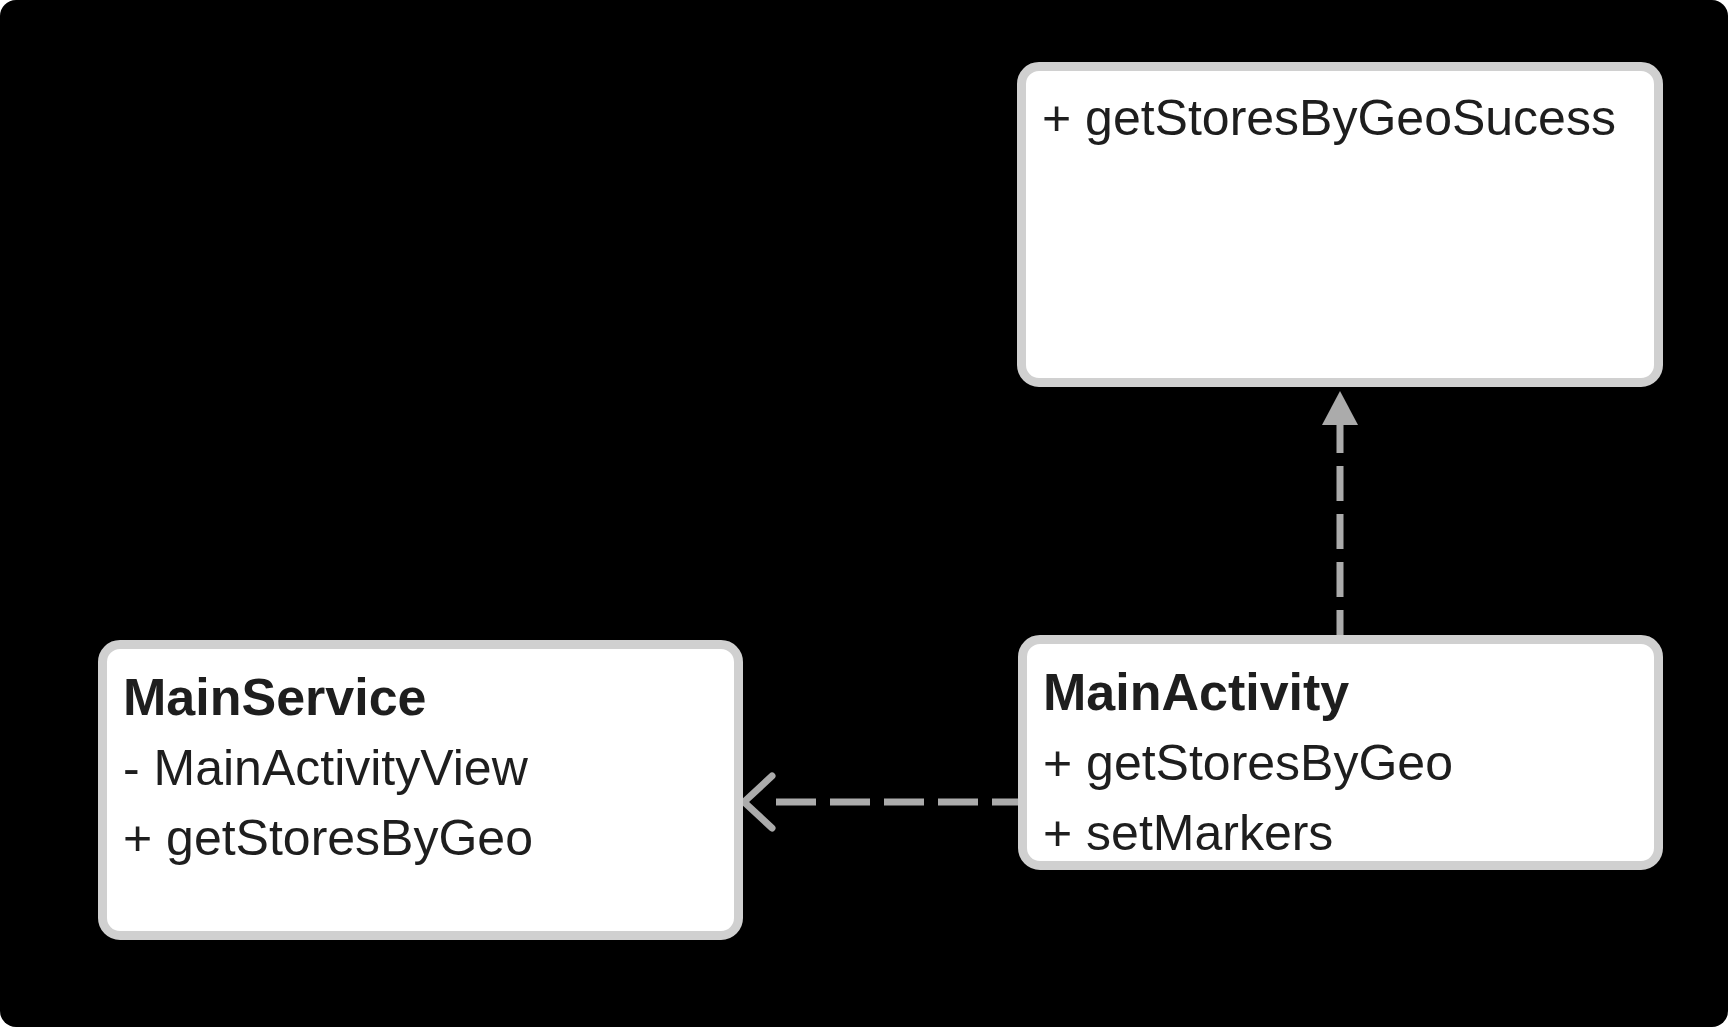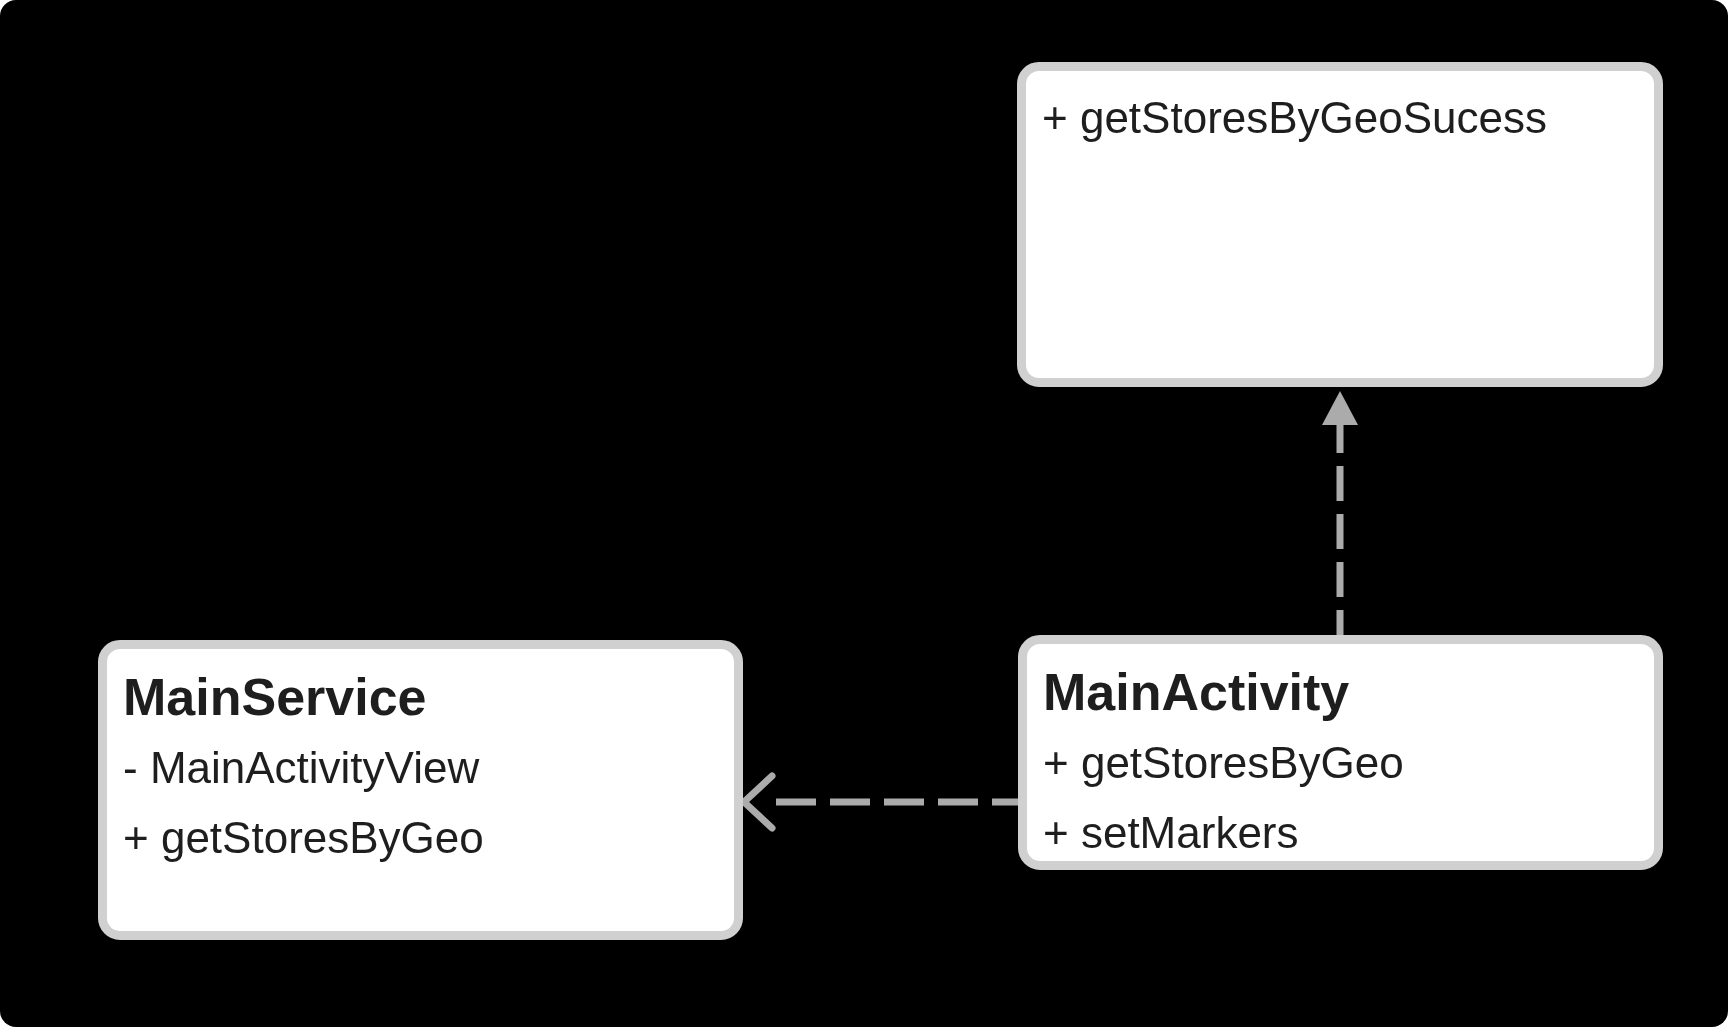--- a/index.html
+++ b/index.html
@@ -31,21 +31,21 @@
     padding: 12px 16px;
     color: var(--text-color, #1e1e1e);
   }
   .class-box .class-title {
     font-size: 52px;
     font-weight: 700;
     line-height: 72px;
     white-space: nowrap;
   }
   .class-box .class-member {
-    font-size: 44px;
+    font-size: 50px;
     font-weight: 400;
     line-height: 70px;
     white-space: nowrap;
   }
   .box-mainactivityview { left: 1017px; top: 62px;  width: 646px; height: 325px; }
   .box-mainservice      { left: 98px;   top: 640px; width: 645px; height: 300px; }
   .box-mainactivity     { left: 1018px; top: 635px; width: 645px; height: 235px; }
 
   .arrows {
     position: absolute;

